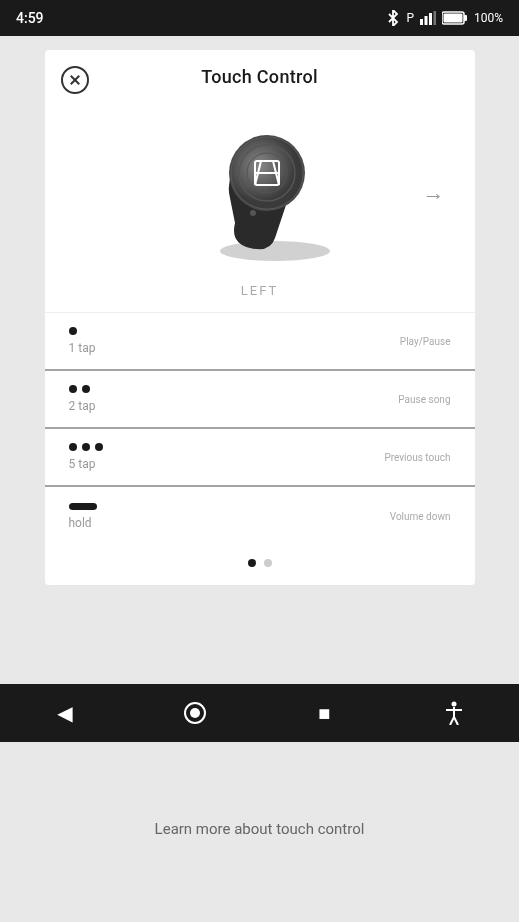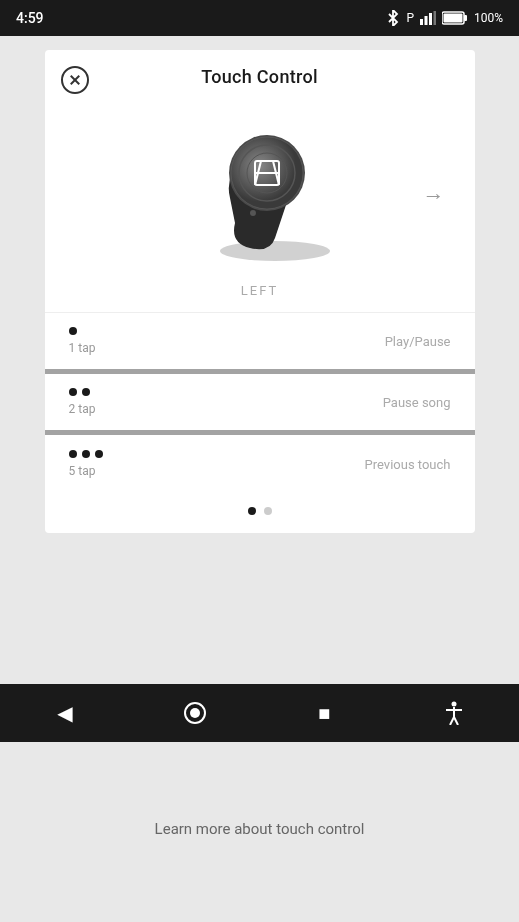--- a/index.html
+++ b/index.html
@@ -126,21 +126,21 @@
 
     
     .controls-list {
       border-top: 1px solid #eee;
     }
     .control-row {
       display: flex;
       align-items: center;
       justify-content: space-between;
       padding: 14px 24px;
-      border-bottom: 5px solid #a3a3a3;
+      border-bottom: 2px solid #a3a3a3;
       min-height: 58px;
     }
     .control-row:last-child {
       border-bottom: none;
     }
     .tap-indicator {
       display: flex;
       flex-direction: column;
       align-items: flex-start;
       gap: 4px;
@@ -161,21 +161,21 @@
       height: 7px;
       border-radius: 4px;
       background: #1a1a1a;
     }
     .tap-label {
       font-size: 12px;
       color: #999;
       margin-top: 2px;
     }
     .action-label {
-      font-size: 13px;
+      font-size: 10px;
       color: #aaa;
       text-align: right;
     }
 
     
     .pagination {
       display: flex;
       justify-content: center;
       gap: 8px;
       padding: 14px 0 18px 0;
@@ -322,20 +322,27 @@
         <div class="dots-row">
           <div class="dot"></div>
           <div class="dot"></div>
           <div class="dot"></div>
         </div>
         <span class="tap-label">5 tap</span>
       </div>
       <span class="action-label">Previous touch</span>
     </div>
 
+    <div class="control-row">
+      <div class="tap-indicator">
+        <div class="hold-bar"></div>
+        <span class="tap-label">hold</span>
+      </div>
+      <span class="action-label">Volume down</span>
+    </div>
 
   </div>
 
   <div class="pagination">
     <div class="page-dot"></div>
     <div class="page-dot inactive"></div>
   </div>
 
 </div>
 

